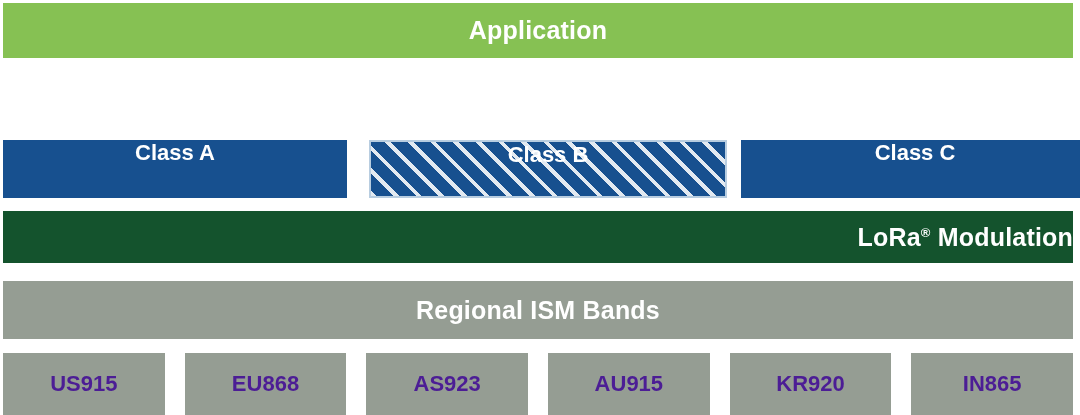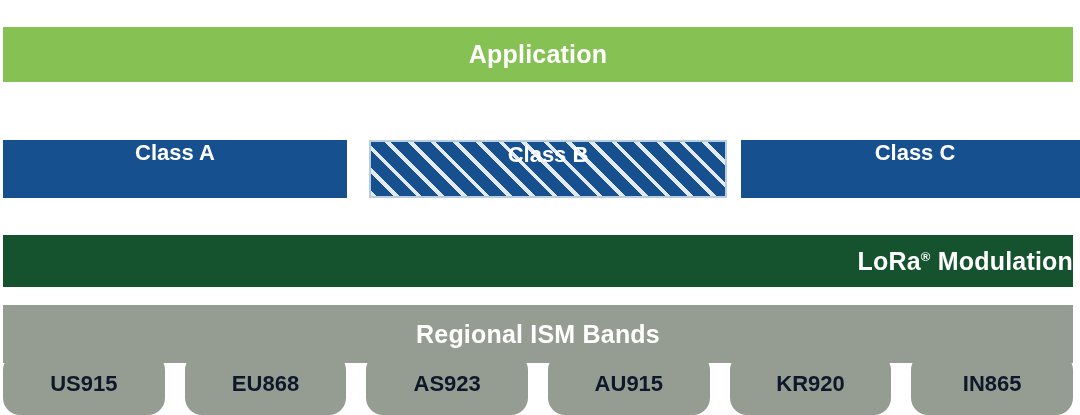--- a/index.html
+++ b/index.html
@@ -23,21 +23,20 @@
     position: absolute;
     left: 3px;
     width: 1070px;
     display: flex;
     align-items: center;
     justify-content: center;
     box-sizing: border-box;
     color: #ffffff;
     font-weight: bold;
     letter-spacing: 0.2px;
-    margin-top: 24px;
   }
 
   
   .layer-application {
     top: 3px;
     height: 55px;
     background: #86C153;
     font-size: 25px;
   }
 
@@ -114,28 +113,27 @@
     top: 353px;
     left: 3px;
     width: 1070px;
     height: 62px;
     display: flex;
     gap: 20px;
   }
   .band-box {
     flex: 1 1 0;
     background: #959D93;
-    color: #0f172a;
+    color: #4c1d95;
     font-weight: bold;
     font-size: 22px;
     display: flex;
     align-items: center;
     justify-content: center;
     box-sizing: border-box;
-    border-radius: 17px;
   }
 </style>
 </head>
 <body>
 
 <div id="diagram">
 
   <div class="layer layer-application">
     <span>Application</span>
   </div>

